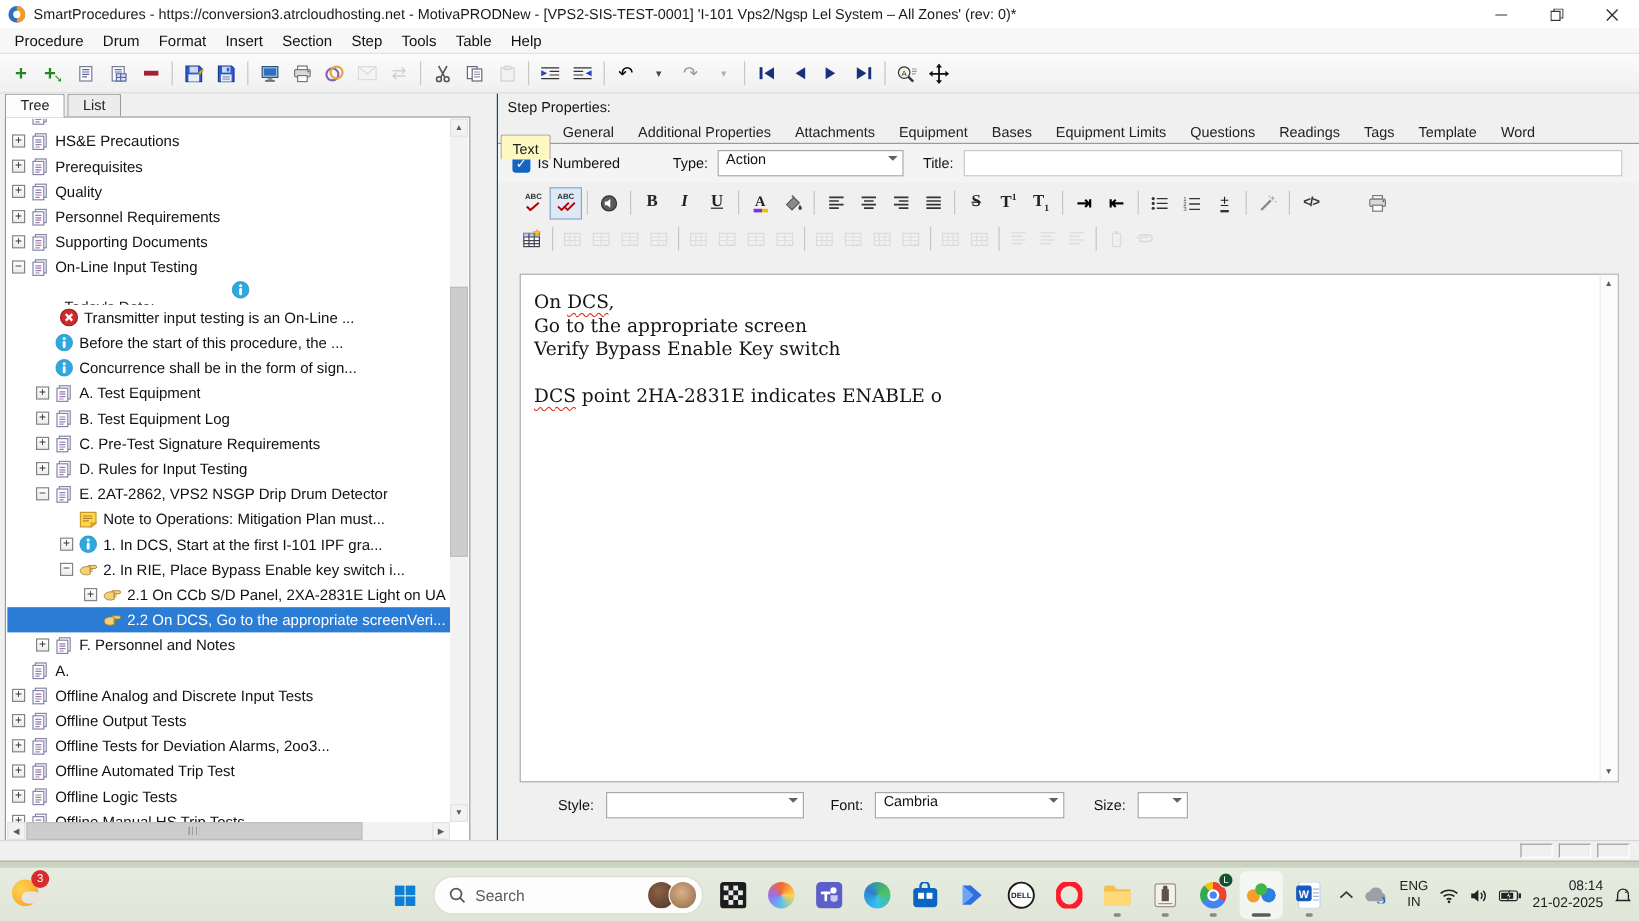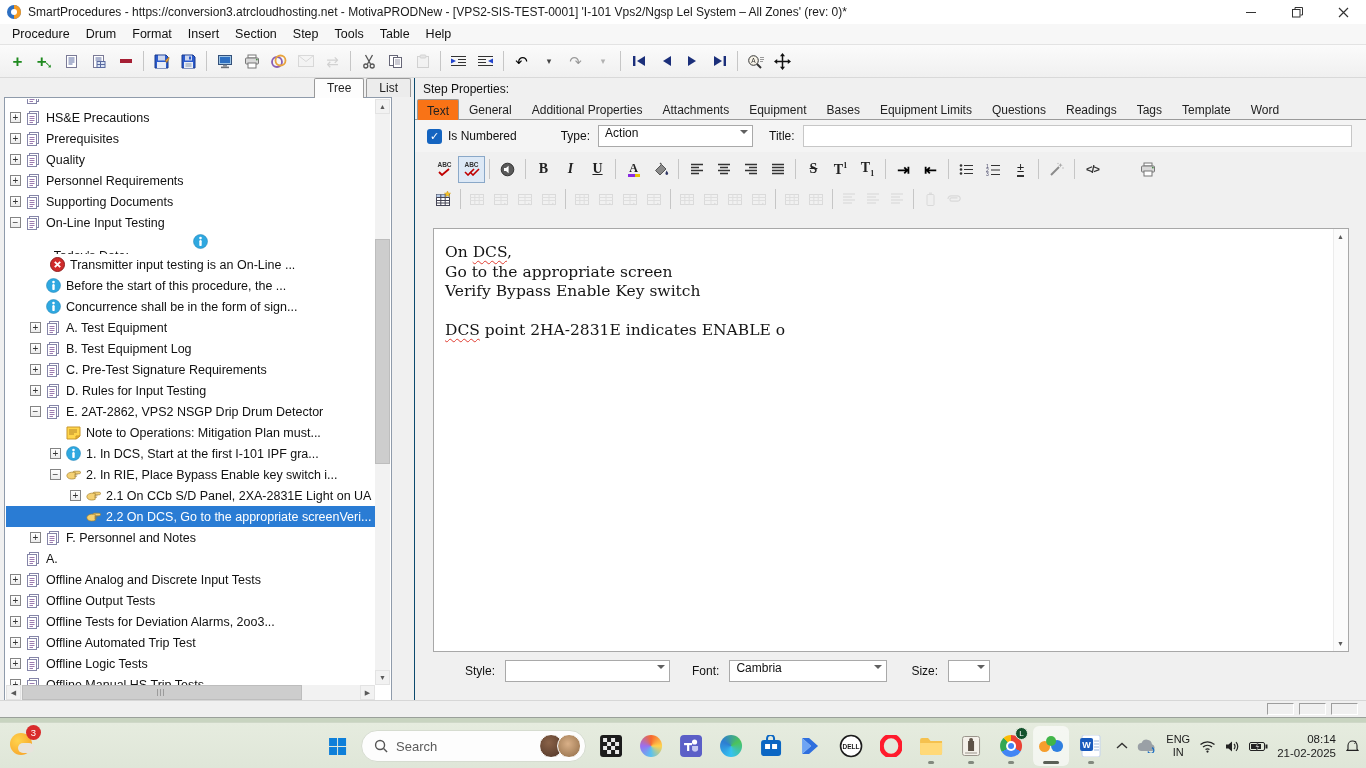--- a/index.html
+++ b/index.html
@@ -31,21 +31,21 @@
   .tb-sep { width:1px; height:20px; background:#c6c6c6; margin:0 4px; flex:0 0 auto; }
   .tb-gap { width:28px; flex:0 0 auto; }
   .g { font-size:15px; line-height:1; }
   .g.green { color:#1f8a1f; font-weight:bold; font-size:17px; }
   .g.dim { color:#9a9a9a; }
   .redminus { width:12px; height:4px; background:#a61f34; display:inline-block; }
   .caret { font-size:9px; color:#444; margin-left:1px; }
 
   
   .left-panel { position:absolute; left:0; top:78px; width:413px; height:622px; background:#f0f0f0; }
-  .ltabs { display:flex; height:19px; padding-left:4px;justify-content:flex-end; }
+  .ltabs { display:flex; height:19px; padding-left:4px; }
   .ltab { font-size:12px; padding:2px 12px 0 12px; border:1px solid #9a9a9a; border-bottom:none;
     background:#ececec; color:#222; border-radius:2px 2px 0 0; margin-right:2px; }
   .ltab.active { background:#fdfdfd; position:relative; z-index:2; height:20px; }
   .treebox { position:absolute; left:4px; top:19px; width:388px; height:605px;
     background:#fff; border:1px solid #8f9bab; }
   .tree-content { position:absolute; left:1px; top:1px; right:16px; bottom:16px; overflow:hidden; }
   #tree-view { position:relative; top:-13px; }
   .trow { height:21px; display:flex; align-items:center; font-size:12.5px; color:#111; white-space:nowrap; }
   .trow.sel { background:#2a7cd4; color:#fff; }
   .texp { width:11px; height:11px; flex:0 0 auto; border:1px solid #848484; background:linear-gradient(#fff,#ececec);
@@ -62,21 +62,21 @@
   .sb-thumb-v { position:absolute; left:0; width:15px; background:#cdcdcd; border:1px solid #bdbdbd; }
   .sb-thumb-h { position:absolute; top:0; height:15px; background:#cdcdcd; border:1px solid #bdbdbd; }
   .sb-grip { position:absolute; top:3px; bottom:3px; left:50%; width:9px; margin-left:-5px;
     background:repeating-linear-gradient(90deg,#9b9b9b 0 1px,transparent 1px 3px); }
 
   
   .right-panel { position:absolute; left:414px; top:78px; width:952px; height:622px; background:#f0f0f0; border-left:1px solid #0c4a6e; }
   .sp-header { font-size:12px; color:#111; padding:4px 0 3px 8px; }
   .sp-tabs { display:flex; align-items:flex-end; height:21px; padding-left:2px; border-bottom:1px solid #9a9a9a; }
   .sp-tab { font-size:12px; color:#222; padding:3px 9px 2px 9px; border:1px solid transparent; border-bottom:none; }
-  .sp-tab.active { background:#f97316; border-color:#9a9a9a; border-radius:2px 2px 0 0; position:relative; top:1px; padding-top:4px; }
+  .sp-tab.active { background:#fef9c3; border-color:#9a9a9a; border-radius:2px 2px 0 0; position:relative; top:14px; padding-top:4px; }
 
   .sp-props { display:flex; align-items:center; height:32px; padding-left:12px; background:#f4f4f4; }
   .chk { width:15px; height:15px; background:#1464c0; border-radius:3px; display:inline-flex; align-items:center;
     justify-content:center; color:#fff; font-size:11px; margin-right:6px; }
   .sp-lab { font-size:12px; color:#111; }
   .combo { display:inline-flex; align-items:flex-start; height:22px; border:1px solid #a9a9a9; background:#fff;
     font-size:12px; color:#111; padding-left:6px; }
   .combo .chev { margin-left:auto; width:16px; display:flex; justify-content:center; }
   .combo .chev::before { content:""; border:4px solid transparent; border-top-color:#606060; margin-top:4px; }
   .titlefield { height:22px; border:1px solid #c7c7c7; background:#fff; flex:1; margin-right:14px; }

